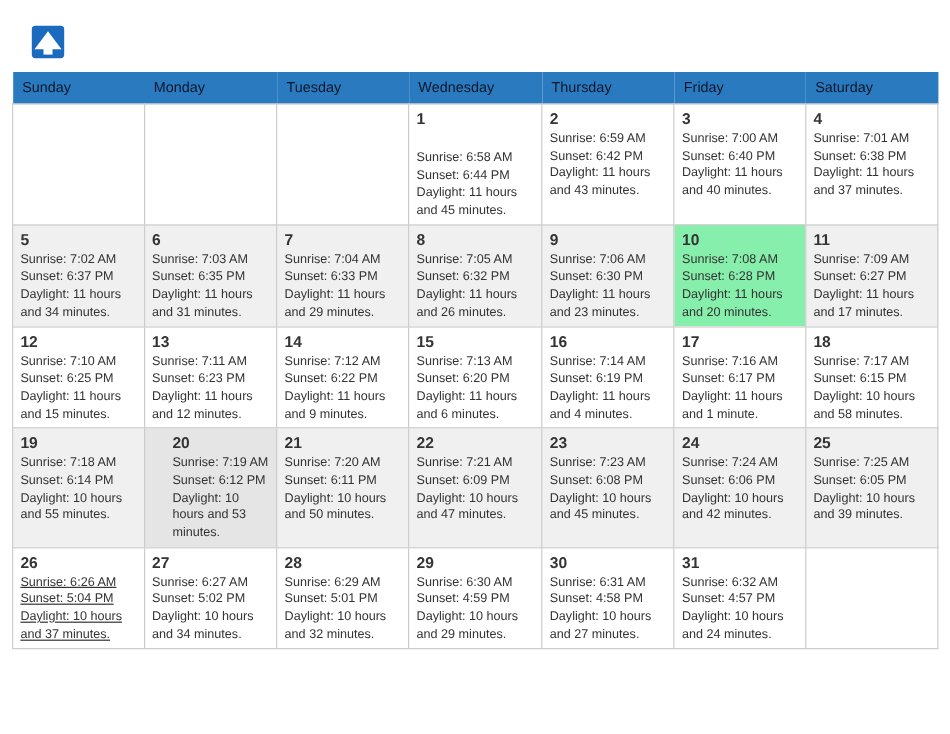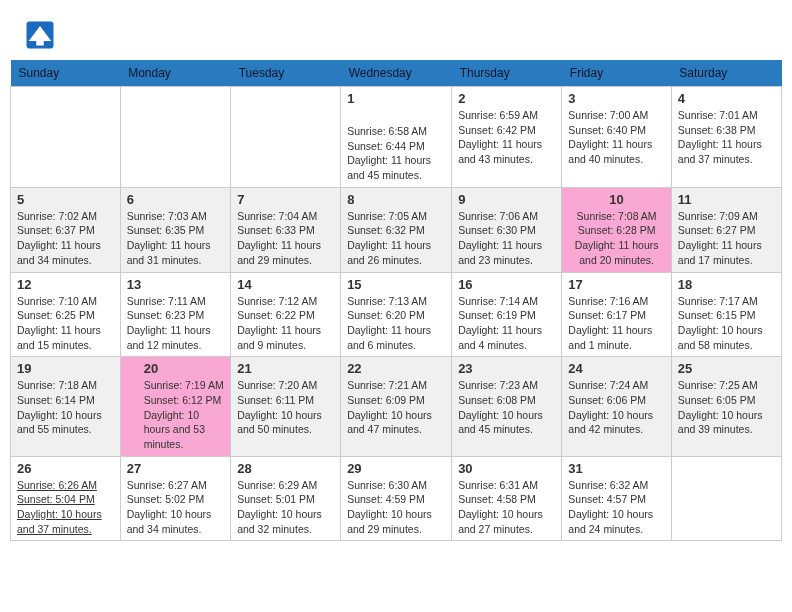--- a/index.html
+++ b/index.html
@@ -174,21 +174,21 @@
           <div class="day-info" style="white-space: pre-line;">Sunrise: 7:05 AM
 Sunset: 6:32 PM
 Daylight: 11 hours and 26 minutes.</div>
         </td>
         <td style="background: rgb(240, 240, 240);">
           <div class="day-number">9</div>
           <div class="day-info" style="white-space: pre-line;">Sunrise: 7:06 AM
 Sunset: 6:30 PM
 Daylight: 11 hours and 23 minutes.</div>
         </td>
-        <td style="background: #f9a8d4; text-align: center;">
+        <td style="background: #86efac;">
           <div class="day-number">10</div>
           <div class="day-info" style="white-space: pre-line;">Sunrise: 7:08 AM
 Sunset: 6:28 PM
 Daylight: 11 hours and 20 minutes.</div>
         </td>
         <td style="background: rgb(240, 240, 240);">
           <div class="day-number">11</div>
           <div class="day-info" style="white-space: pre-line;">Sunrise: 7:09 AM
 Sunset: 6:27 PM
 Daylight: 11 hours and 17 minutes.</div>
@@ -238,21 +238,21 @@
 Daylight: 10 hours and 58 minutes.</div>
         </td>
       </tr>
       <tr>
         <td style="background: rgb(240, 240, 240);">
           <div class="day-number">19</div>
           <div class="day-info" style="white-space: pre-line;">Sunrise: 7:18 AM
 Sunset: 6:14 PM
 Daylight: 10 hours and 55 minutes.</div>
         </td>
-        <td style="background: #f9a8d4; padding-left: 23px;">
+        <td style="background: #e5e5e5; padding-left: 23px;">
           <div class="day-number">20</div>
           <div class="day-info" style="white-space: pre-line;">Sunrise: 7:19 AM
 Sunset: 6:12 PM
 Daylight: 10 hours and 53 minutes.</div>
         </td>
         <td style="background: rgb(240, 240, 240);">
           <div class="day-number">21</div>
           <div class="day-info" style="white-space: pre-line;">Sunrise: 7:20 AM
 Sunset: 6:11 PM
 Daylight: 10 hours and 50 minutes.</div>

